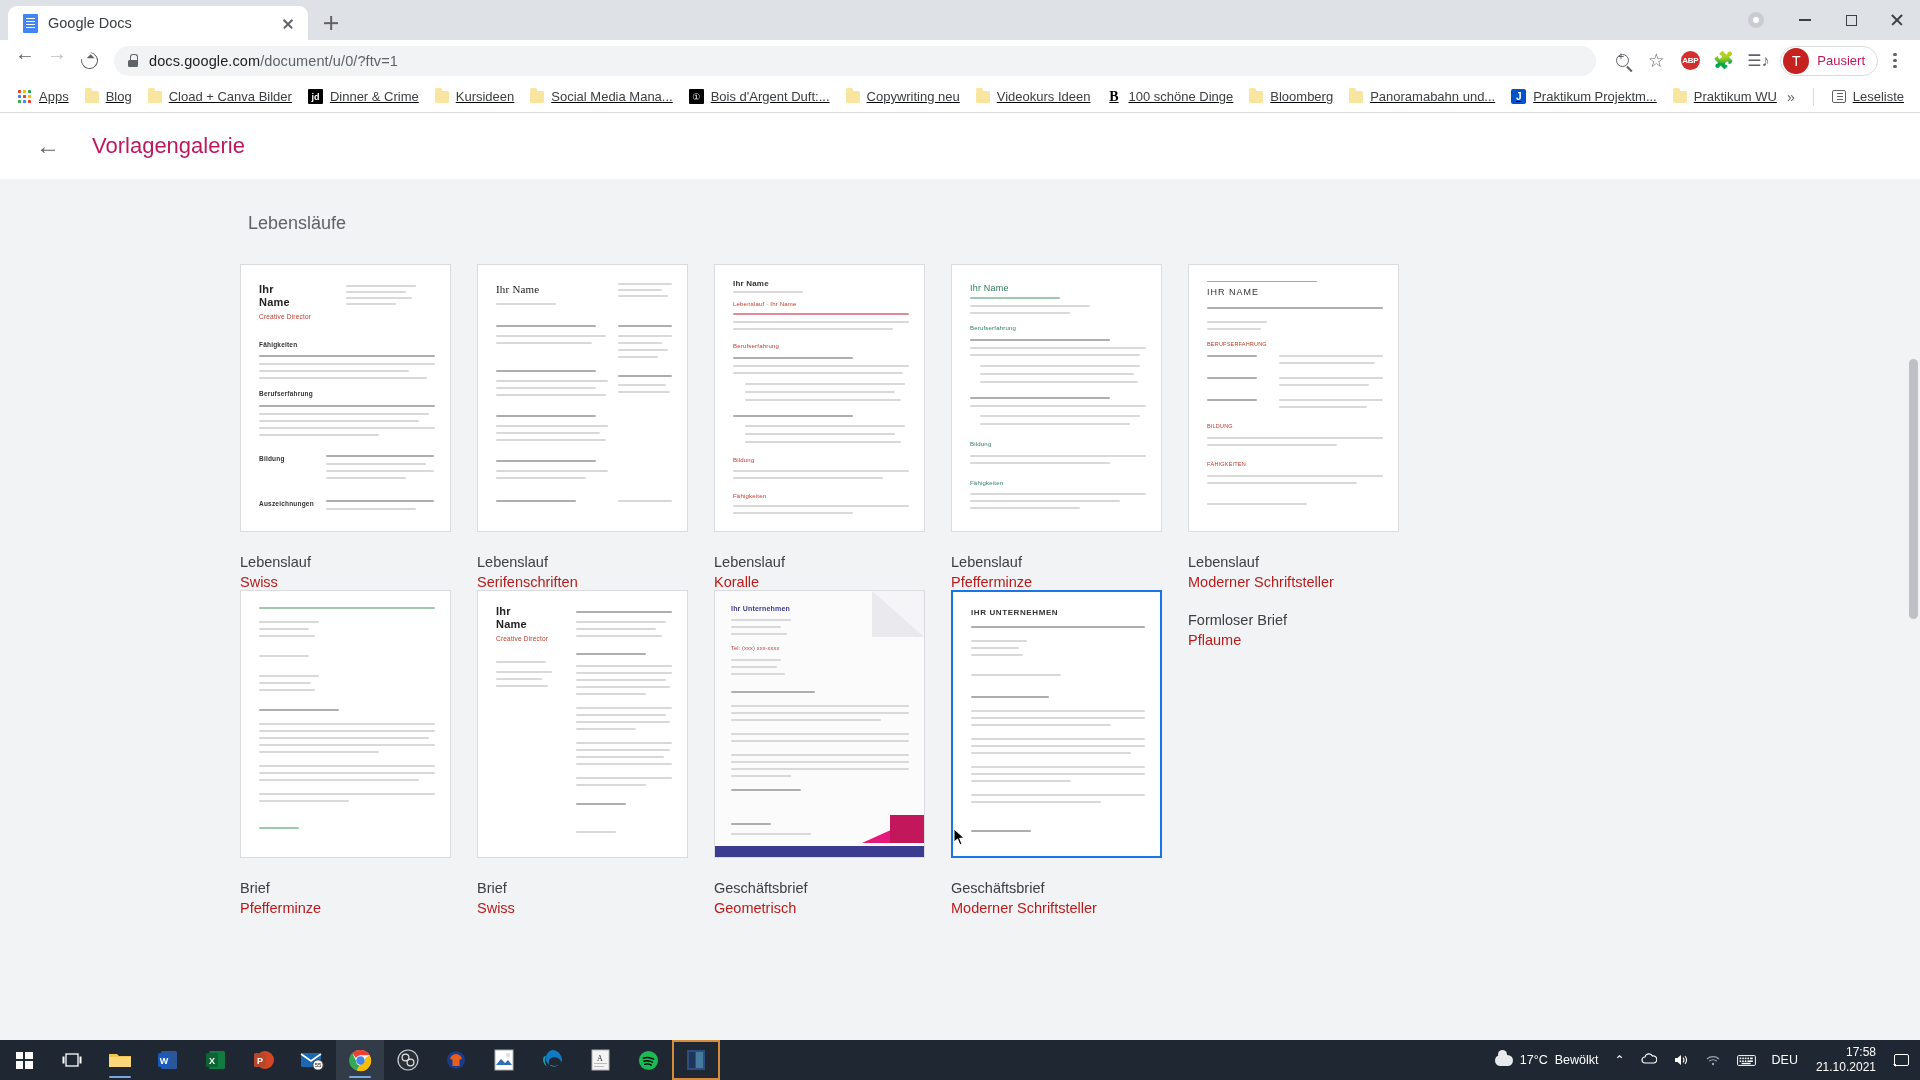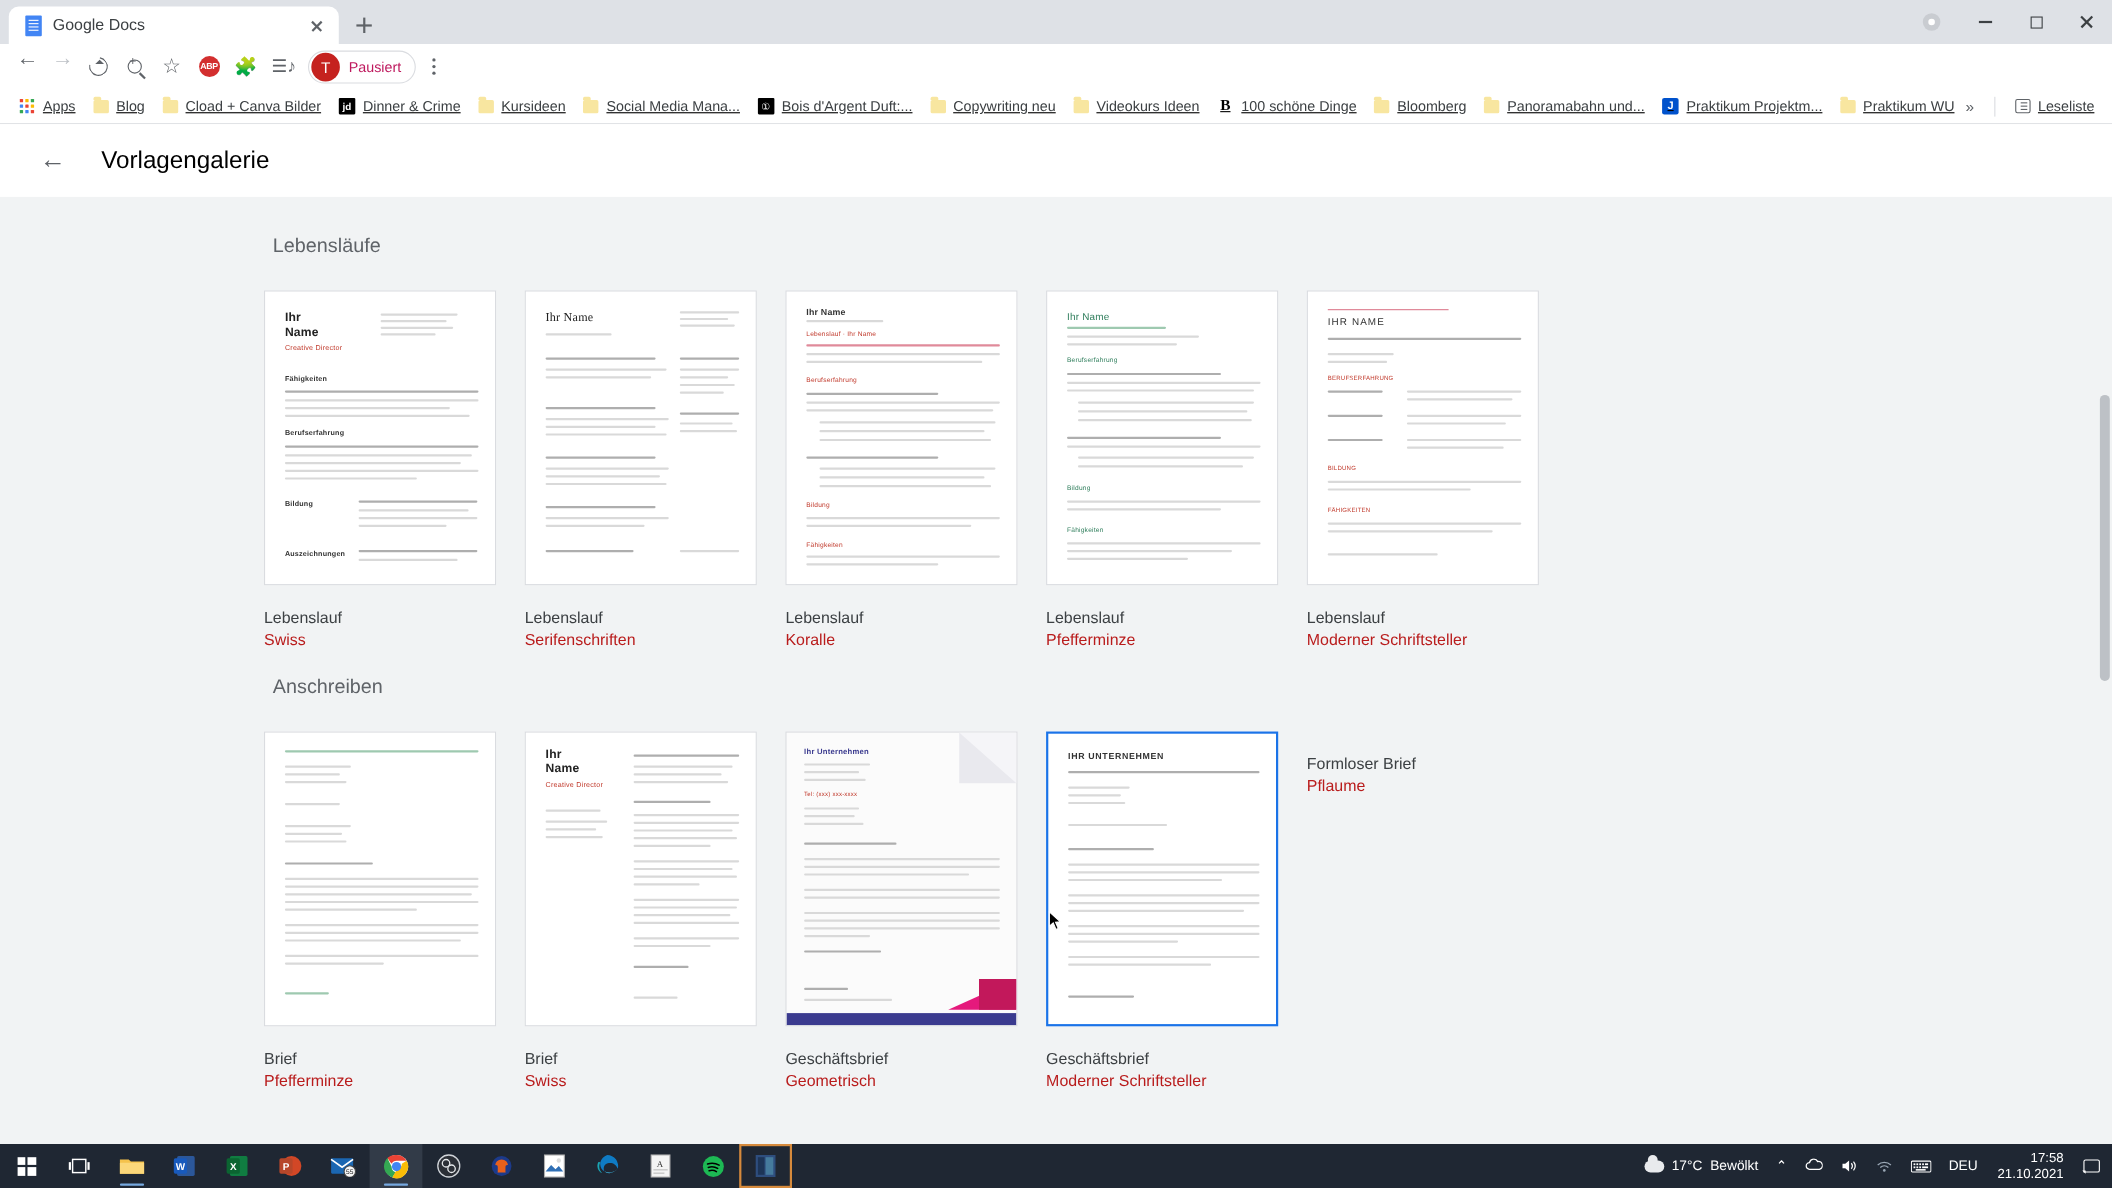--- a/index.html
+++ b/index.html
@@ -121,21 +121,21 @@
   .readlist-ico { width:14px; height:13px; border:1.5px solid #5f6368; border-radius:2px; position:relative; flex:none; }
   .readlist-ico::after{ content:""; position:absolute; left:4px; top:2px; width:6px; height:1.2px; background:#5f6368;
                         box-shadow:0 3px 0 #5f6368, 0 6px 0 #5f6368; }
 
   
   .page { flex:1; background:#fff; overflow:hidden; position:relative; }
   .gallery-header {
     height:66px; display:flex; align-items:center; padding-left:36px; gap:32px; background:#fff;
   }
   .back-arrow { font-size:24px; color:#5f6368; cursor:pointer; line-height:1; }
-  .gallery-title { font-size:22px; color:#000000; font-weight:400; }
+  .gallery-title { font-size:22px; color:#be185d; font-weight:400; }
 
   .gallery-body { background:#f1f3f4; height:calc(100% - 66px); position:relative; padding-top:10px; overflow:hidden; }
 
   .section-title {
     font-size:18px; color:#5f6368; font-weight:400; margin-left:248px; margin-bottom:30px; margin-top:24px;
   }
   .grid { display:flex; gap:0; padding-left:240px; }
   .card { width:237px; margin-right:0; cursor:pointer; }
   .thumb {
     width:211px; height:268px; background:#fff; border:1px solid #dadce0;
@@ -221,20 +221,24 @@
   <div class="navbar">
     <span class="navbtn">
         <span class="arrow-l"></span>
       </span>
     <span class="navbtn">
         <span class="arrow-r"></span>
       </span>
     <span class="navbtn">
         <span class="reload"></span>
       </span>
+    <div class="omnibox">
+      <span class="lock"></span>
+      <span class="url"><span>docs.google.com</span><span class="dim">/document/u/0/?ftv=1</span></span>
+    </div>
     <span class="toolico">
         <span class="zoom-ico"></span>
       </span>
     <span class="toolico star">☆</span>
     <span class="toolico">
         <span class="abp">ABP</span>
       </span>
     <span class="toolico puzzle">🧩</span>
     <span class="toolico readlist">☰♪</span>
     <div class="profile">
@@ -503,21 +507,20 @@
             <div class="tt red" style="left:18px;top:196px;font-size:5.5px;">FÄHIGKEITEN</div>
             <span class="ln" style="left:18px;top:210px;width:176px;"></span>
             <span class="ln" style="left:18px;top:217px;width:150px;"></span>
             <span class="ln" style="left:18px;top:238px;width:100px;"></span>
           </div>
           <div class="card-title">Lebenslauf</div>
           <div class="card-sub">Moderner Schriftsteller</div>
         </div>
       </div>
 
-      <div class="section-title">Anschreiben</div>
       <div class="grid">
 
         <div class="card">
           <div class="thumb">
             <span class="ln grn" style="left:18px;top:16px;width:176px;height:1.5px;"></span>
             <span class="ln" style="left:18px;top:30px;width:60px;"></span>
             <span class="ln" style="left:18px;top:37px;width:50px;"></span>
             <span class="ln" style="left:18px;top:44px;width:56px;"></span>
             <span class="ln" style="left:18px;top:64px;width:50px;"></span>
             <span class="ln" style="left:18px;top:84px;width:60px;"></span>

